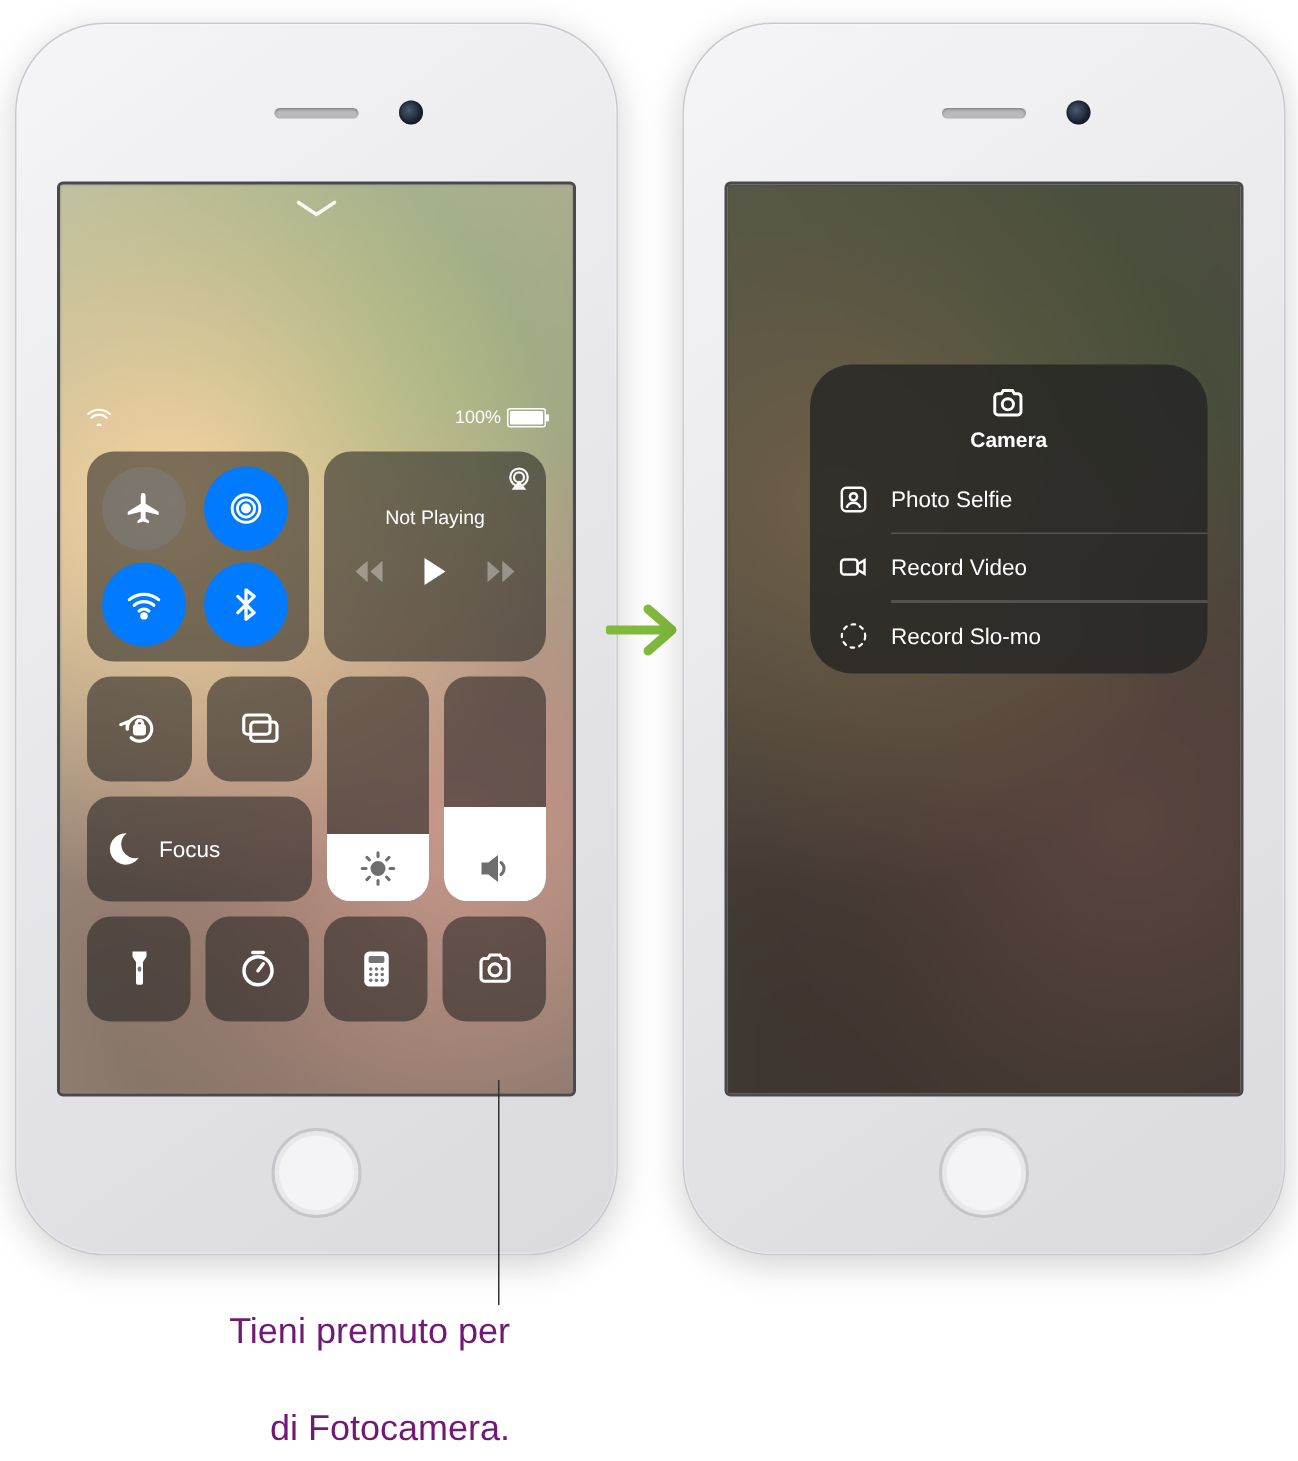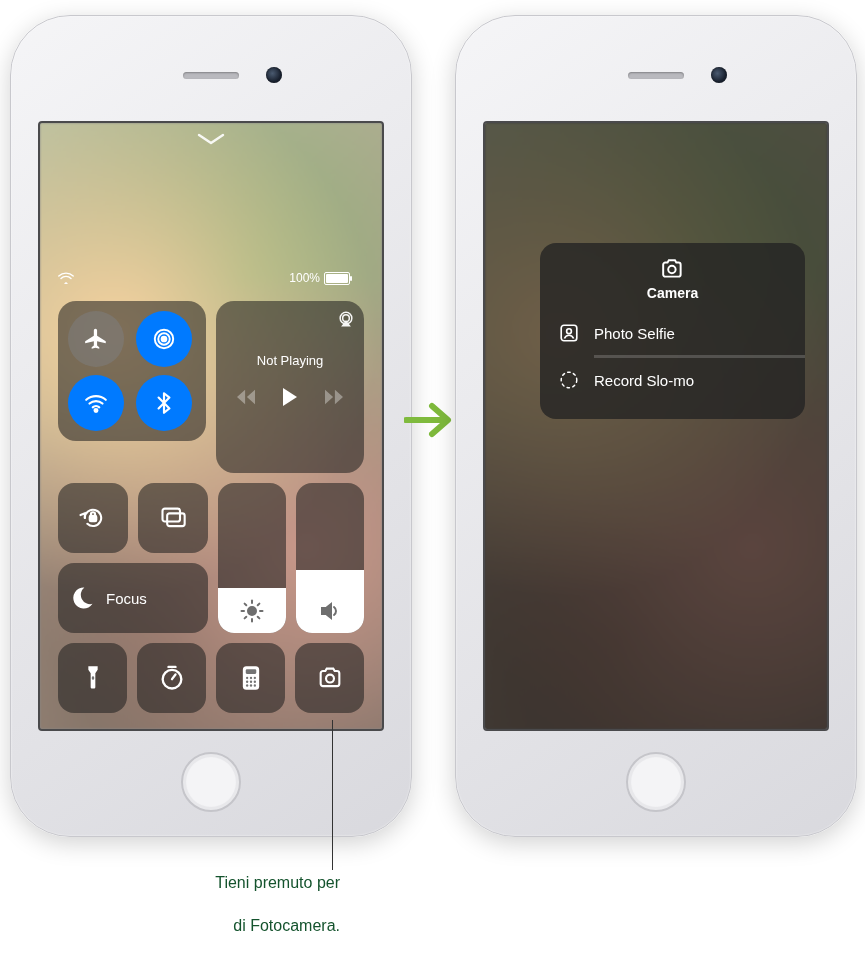--- a/index.html
+++ b/index.html
@@ -71,21 +71,21 @@
     filter: blur(1px);
   }
   .darker-veil { position:absolute; inset:0; background: rgba(0,0,0,0.55); }
 
   
   .chevron-top {
     position:absolute; top:10px; left:50%; transform:translateX(-50%);
     color: rgba(255,255,255,0.9);
   }
   .status-row {
-    position:absolute; top:148px; left:18px; right:32px;
+    position:absolute; top:148px; left:18px; right:18px;
     display:flex; justify-content:space-between; align-items:center;
     color:#fff; font-size:12px;
   }
   .status-row .batt-wrap { display:flex; align-items:center; gap:4px; }
   .battery-shell {
     width:24px; height:11px; border:1px solid #fff; border-radius:2px; position:relative;
   }
   .battery-shell::after{ content:""; position:absolute; right:-3px; top:3px; width:2px; height:5px; background:#fff; border-radius:1px; }
   .battery-fill { position:absolute; inset:1px; background:#fff; border-radius:1px; }
 
@@ -94,21 +94,21 @@
     display:flex; flex-direction:column; gap:10px;
   }
   .row { display:flex; gap:10px; }
   .module {
     background: rgba(30,30,30,0.55);
     border-radius: 18px;
     position:relative;
     box-sizing:border-box;
   }
   .mod-2x2 { width: 150px; height: 140px; padding:10px; display:grid; grid-template-columns:1fr 1fr; grid-template-rows:1fr 1fr; gap:8px; }
-  .mod-2x2r { width: 150px; height: 172px; padding:24px 8px 4px; }
+  .mod-2x2r { width: 150px; height: 140px; padding:8px 8px 4px; }
   .tile {
     background: rgba(30,30,30,0.55);
     border-radius: 16px;
     display:flex; align-items:center; justify-content:center;
     color:#fff;
   }
   .tile-1x1 { width:70px; height:70px; }
   .tile-1x2 { width:70px; height:150px; }
   .tile-2x1 { width:150px; height:70px; padding:0 10px; box-sizing:border-box; display:flex; align-items:center; gap:10px; justify-content:flex-start; }
 
@@ -133,21 +133,21 @@
   .tile-icon svg { width:28px; height:28px; }
 
   
   .bright .slider-fill { height:30%; }
   .vol    .slider-fill { height:42%; }
 
   
   .menu-card {
     position:absolute; top:120px; left:55px; right:22px;
     background: rgba(35,35,35,0.78);
-    border-radius: 16px;
+    border-radius: 28px;
     color:#fff;
     padding: 10px 0 0;
   }
   .menu-head {
     display:flex; flex-direction:column; align-items:center; gap:4px;
     padding: 4px 0 10px;
   }
   .menu-item {
     display:flex; align-items:center; gap:14px;
     padding: 11px 18px;
@@ -163,21 +163,21 @@
 
   
   .callout-line {
     position:absolute;
     left:332px; top:720px;
     width:1px; height:150px;
     background:#333;
   }
   .callout-text {
     position:absolute; left:40px; top:872px; width:300px;
-    text-align:right; font-size:16px; line-height:1.35; color:#14532d;
+    text-align:right; font-size:24px; line-height:1.35; color:#701a75;
   }
 
   svg { display:block; }
 </style>
 </head>
 <body>
 
 <div class="stage">
 
   <div class="device left">
@@ -412,23 +412,32 @@
           <span>
             <svg viewBox="0 0 24 24" fill="none" stroke="#fff" stroke-width="1.8">
                 <rect x="3.5" y="3.5" width="17" height="17" rx="3"></rect>
                 <circle cx="12" cy="10" r="2.6"></circle>
                 <path d="M7 18c1-2.6 3-3.6 5-3.6s4 1 5 3.6"></path>
               </svg>
           </span>
           <span>Photo Selfie</span>
         </div>
         <div class="menu-sep"></div>
+        <div class="menu-item">
+          <span>
+            <svg viewBox="0 0 24 24" fill="none" stroke="#fff" stroke-width="1.8">
+                <rect x="3" y="6.5" width="12" height="11" rx="2.5"></rect>
+                <path d="M15 10l5-3v10l-5-3z"></path>
+              </svg>
+          </span>
+          <span>Record Video</span>
+        </div>
         <div class="menu-sep"></div>
         <div class="menu-sep"></div>
-        <div class="menu-item" style="padding-bottom:28px;">
+        <div class="menu-item" style="padding-bottom:14px;">
           <span>
             <svg viewBox="0 0 24 24" fill="none" stroke="#fff" stroke-width="1.6" stroke-linecap="round" stroke-dasharray="2.6 3.8">
                 <circle cx="12" cy="12" r="8.5"></circle>
               </svg>
           </span>
           <span>Record Slo-mo</span>
         </div>
       </div>
     </div>
   </div>

